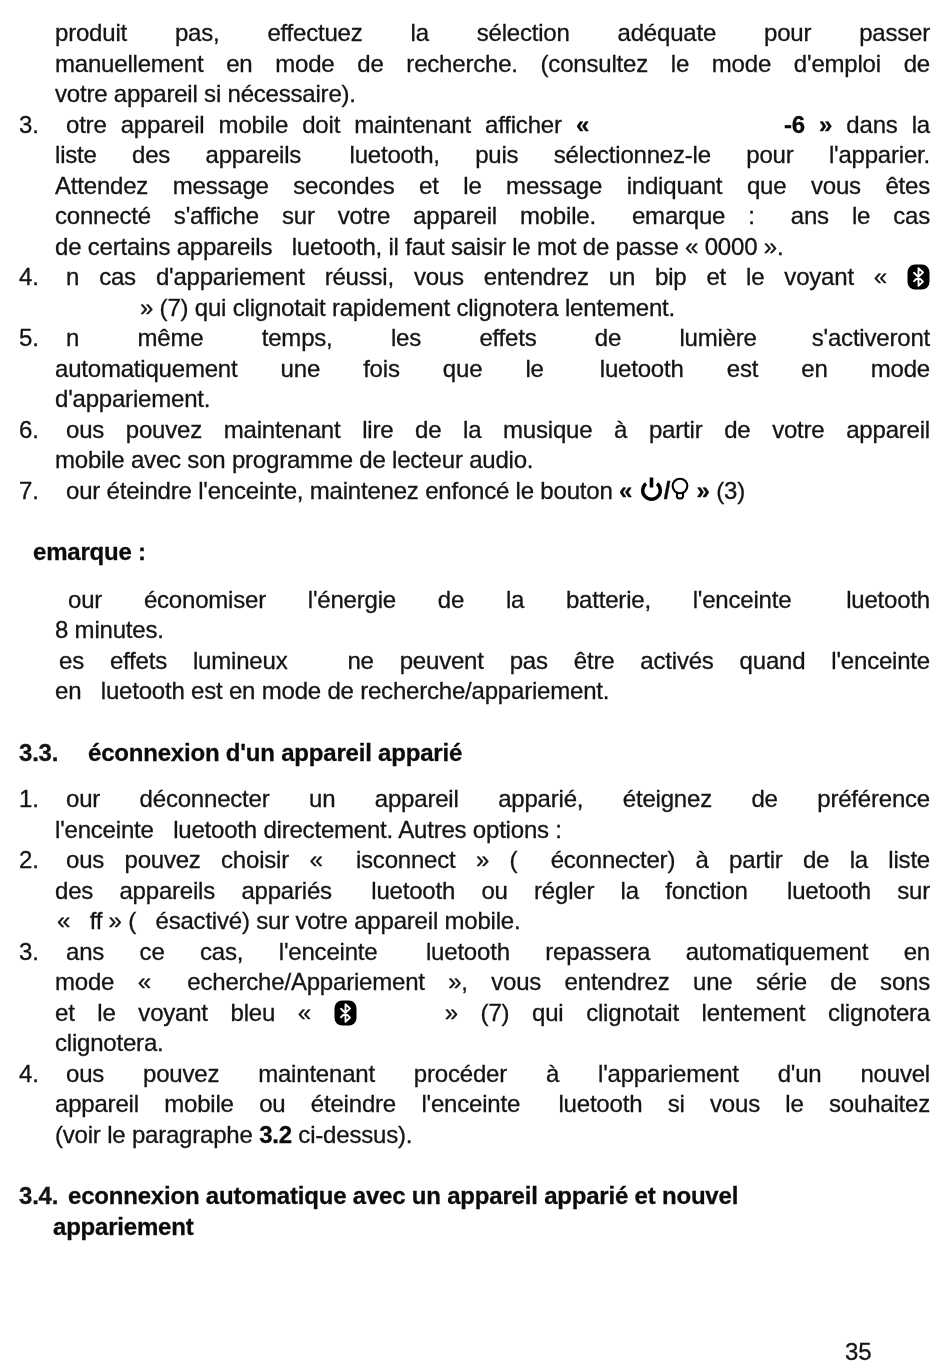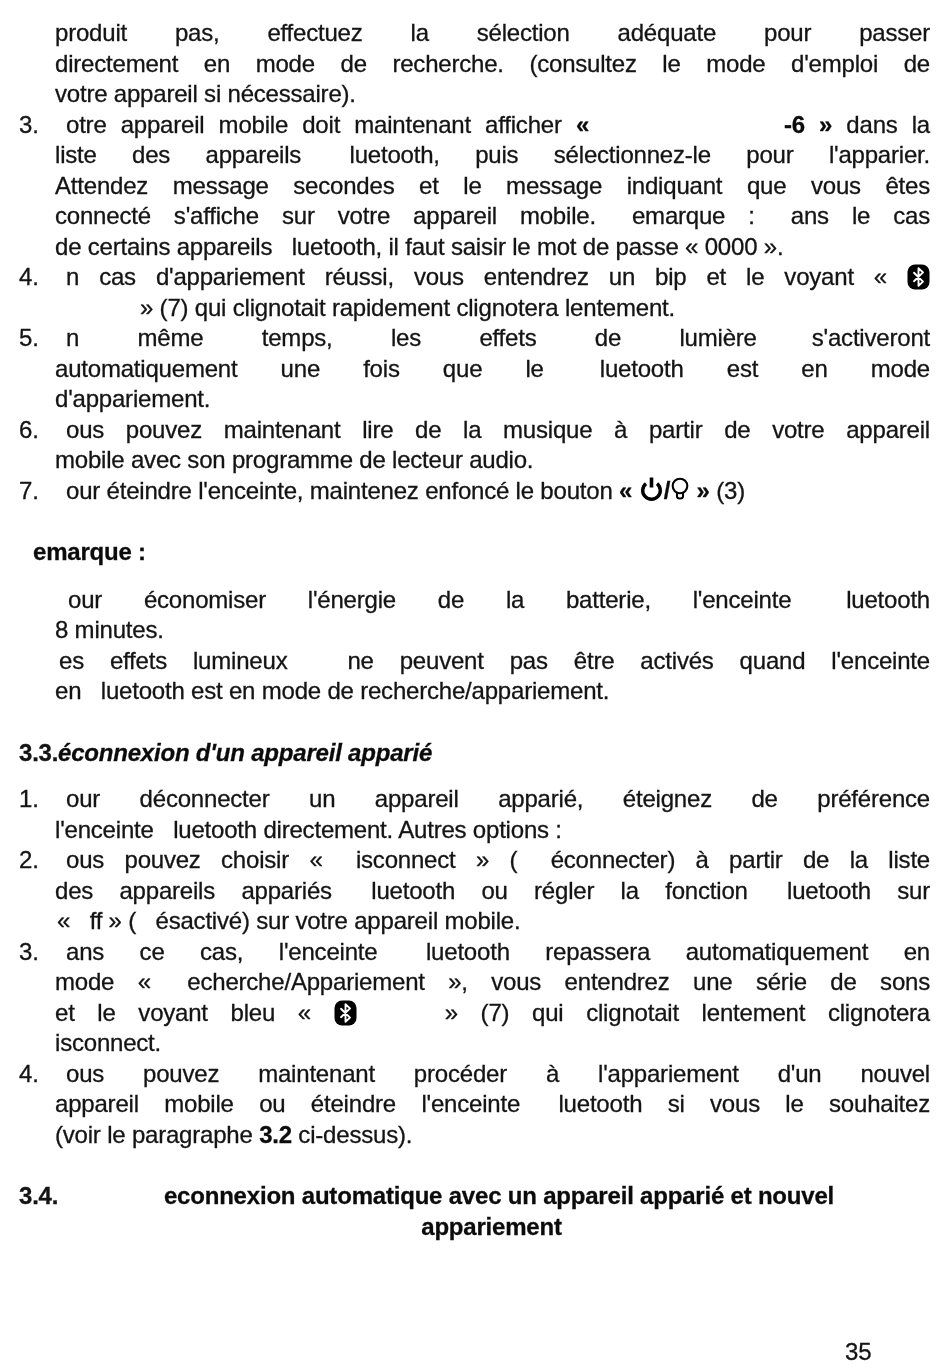--- a/index.html
+++ b/index.html
@@ -40,21 +40,21 @@
 <div id="svg-defs" aria-hidden="true">
   
   
   
 </div>
 
 <div class="page">
   <div id="doc-content">
       <div class="block p">
         <div class="line just"><span>produit pas, effectuez la sélection adéquate pour passer</span></div>
-        <div class="line just"><span>directement en mode de recherche. (consultez le mode d'emploi de</span></div>
+        <div class="line just"><span>manuellement en mode de recherche. (consultez le mode d'emploi de</span></div>
         <div class="line"><span>votre appareil si nécessaire).</span></div>
       </div>
       <div class="block li">
         <span class="num">3.</span>
         <div class="line just"><span class="gap" style="width: 11px;"></span><span>otre appareil mobile doit maintenant afficher </span><span class="b">«</span><span class="gap" style="width: 195px;"></span><span class="b">-6 »</span><span> dans la</span></div>
         <div class="line just"><span>liste des appareils </span><span class="gap" style="width: 13px;"></span><span>luetooth, puis sélectionnez-le pour l'apparier.</span></div>
         <div class="line just"><span>Attendez message secondes et le message indiquant que vous êtes</span></div>
         <div class="line just"><span>connecté s'affiche sur votre appareil mobile. </span><span class="gap" style="width: 13px;"></span><span>emarque : </span><span class="gap" style="width: 13px;"></span><span>ans le cas</span></div>
         <div class="line"><span>de certains appareils </span><span class="gap" style="width: 13px;"></span><span>luetooth, il faut saisir le mot de passe « 0000 ».</span></div>
       </div>
@@ -91,49 +91,49 @@
         <div class="line" style="margin-left: 33px;"><span>emarque :</span></div>
       </div>
       <div class="block p" style="margin-top: 17px;">
         <div class="line just"><span class="gap" style="width: 13px;"></span><span>our économiser l'énergie de la batterie, l'enceinte </span><span class="gap" style="width: 13px;"></span><span>luetooth</span></div>
         <div class="line"><span>8 minutes.</span></div>
         <div class="line just"><span class="gap" style="width: 4px;"></span><span>es effets lumineux</span><span class="gap" style="width: 60px;"></span><span>ne peuvent pas être activés quand l'enceinte</span></div>
         <div class="line"><span>en </span><span class="gap" style="width: 13px;"></span><span>luetooth est en mode de recherche/appariement.</span></div>
       </div>
       <div class="block h2" style="margin-top: 31px; margin-bottom: 16px;">
         <span class="num">3.3.</span>
-        <div class="line" style="margin-left: 58px; font-style: italic;"><span>éconnexion d'un appareil apparié</span></div>
+        <div class="line" style="margin-left: 88px;"><span>éconnexion d'un appareil apparié</span></div>
       </div>
       <div class="block li">
         <span class="num">1.</span>
         <div class="line just"><span class="gap" style="width: 11px;"></span><span>our déconnecter un appareil apparié, éteignez de préférence</span></div>
         <div class="line"><span>l'enceinte </span><span class="gap" style="width: 13px;"></span><span>luetooth directement. Autres options :</span></div>
       </div>
       <div class="block li">
         <span class="num">2.</span>
         <div class="line just"><span class="gap" style="width: 11px;"></span><span>ous pouvez choisir « </span><span class="gap" style="width: 13px;"></span><span>isconnect » ( </span><span class="gap" style="width: 13px;"></span><span>éconnecter) à partir de la liste</span></div>
         <div class="line just"><span>des appareils appariés </span><span class="gap" style="width: 13px;"></span><span>luetooth ou régler la fonction </span><span class="gap" style="width: 13px;"></span><span>luetooth sur</span></div>
         <div class="line" style="margin-left: 57px;"><span>« </span><span class="gap" style="width: 13px;"></span><span>ff » ( </span><span class="gap" style="width: 13px;"></span><span>ésactivé) sur votre appareil mobile.</span></div>
       </div>
       <div class="block li">
         <span class="num">3.</span>
         <div class="line just"><span class="gap" style="width: 11px;"></span><span>ans ce cas, l'enceinte </span><span class="gap" style="width: 13px;"></span><span>luetooth repassera automatiquement en</span></div>
         <div class="line just"><span>mode « </span><span class="gap" style="width: 13px;"></span><span>echerche/Appariement », vous entendrez une série de sons</span></div>
         <div class="line just"><span>et le voyant bleu « </span><span class="icon bluetooth"><svg width="23" height="26" viewBox="0 0 23 26">
     <rect x="0.5" y="0.5" width="22" height="25" rx="7.5" fill="#000"></rect>
     <path d="M7 8.8 L16 17.6 L11.5 21.8 L11.5 4.2 L16 8.4 L7 17.2" fill="none" stroke="#fff" stroke-width="1.9" stroke-linejoin="round" stroke-linecap="round"></path>
   </svg></span><span class="gap" style="width: 88px;"></span><span>» (7) qui clignotait lentement clignotera</span></div>
-        <div class="line"><span>isconnect.</span></div>
+        <div class="line"><span>clignotera.</span></div>
       </div>
       <div class="block li">
         <span class="num">4.</span>
         <div class="line just"><span class="gap" style="width: 11px;"></span><span>ous pouvez maintenant procéder à l'appariement d'un nouvel</span></div>
         <div class="line just"><span>appareil mobile ou éteindre l'enceinte </span><span class="gap" style="width: 13px;"></span><span>luetooth si vous le souhaitez</span></div>
         <div class="line"><span>(voir le paragraphe </span><span class="b">3.2</span><span> ci-dessus).</span></div>
       </div>
-      <div class="block h2" style="margin-top: 31px; text-align: center;">
+      <div class="block h2" style="margin-top: 31px;">
         <span class="num">3.4.</span>
         <div class="line" style="margin-left: 68px;"><span>econnexion automatique avec un appareil apparié et nouvel</span></div>
         <div class="line" style="margin-left: 53px;"><span>appariement</span></div>
       </div>
     </div>
   <div class="pagenum">35</div>
 </div>
 
 </body></html>

